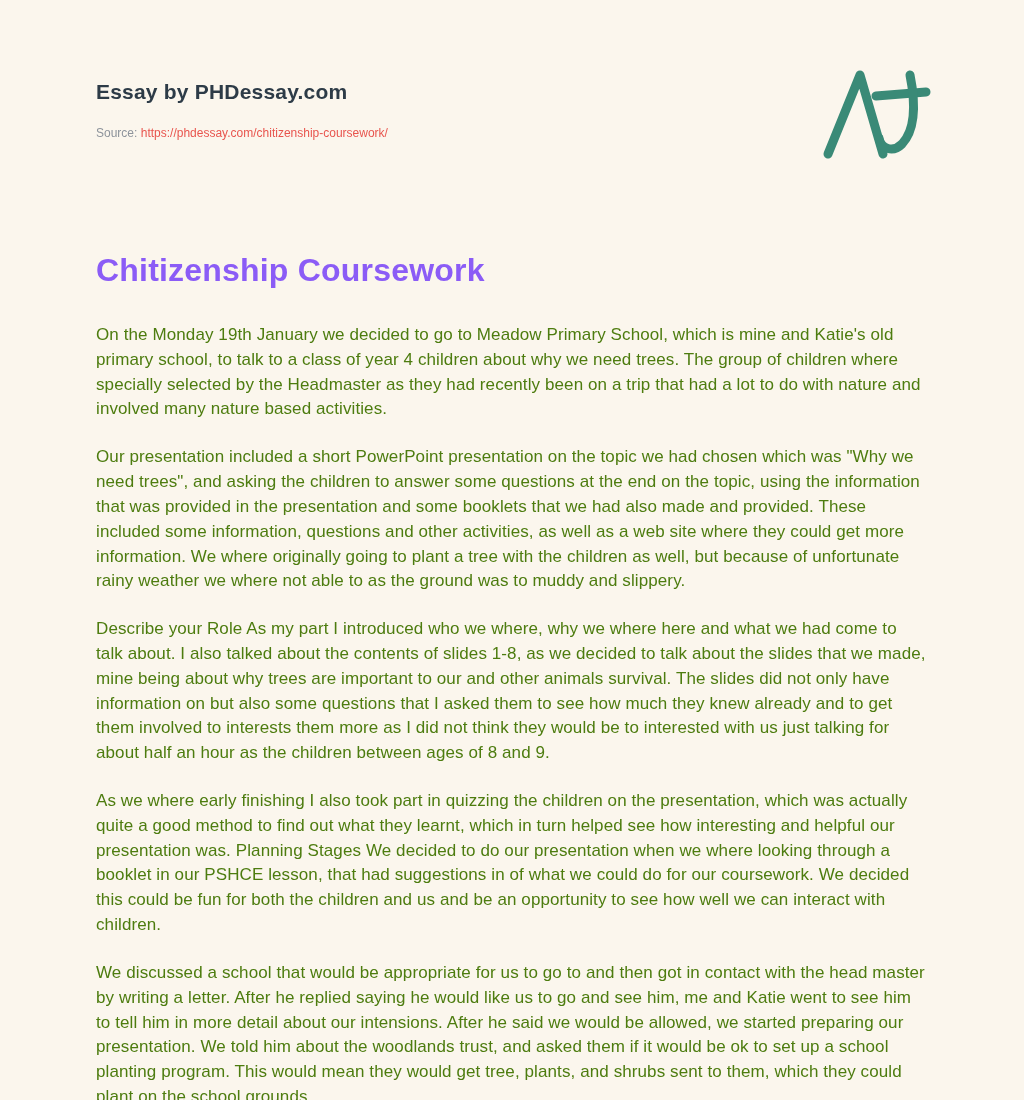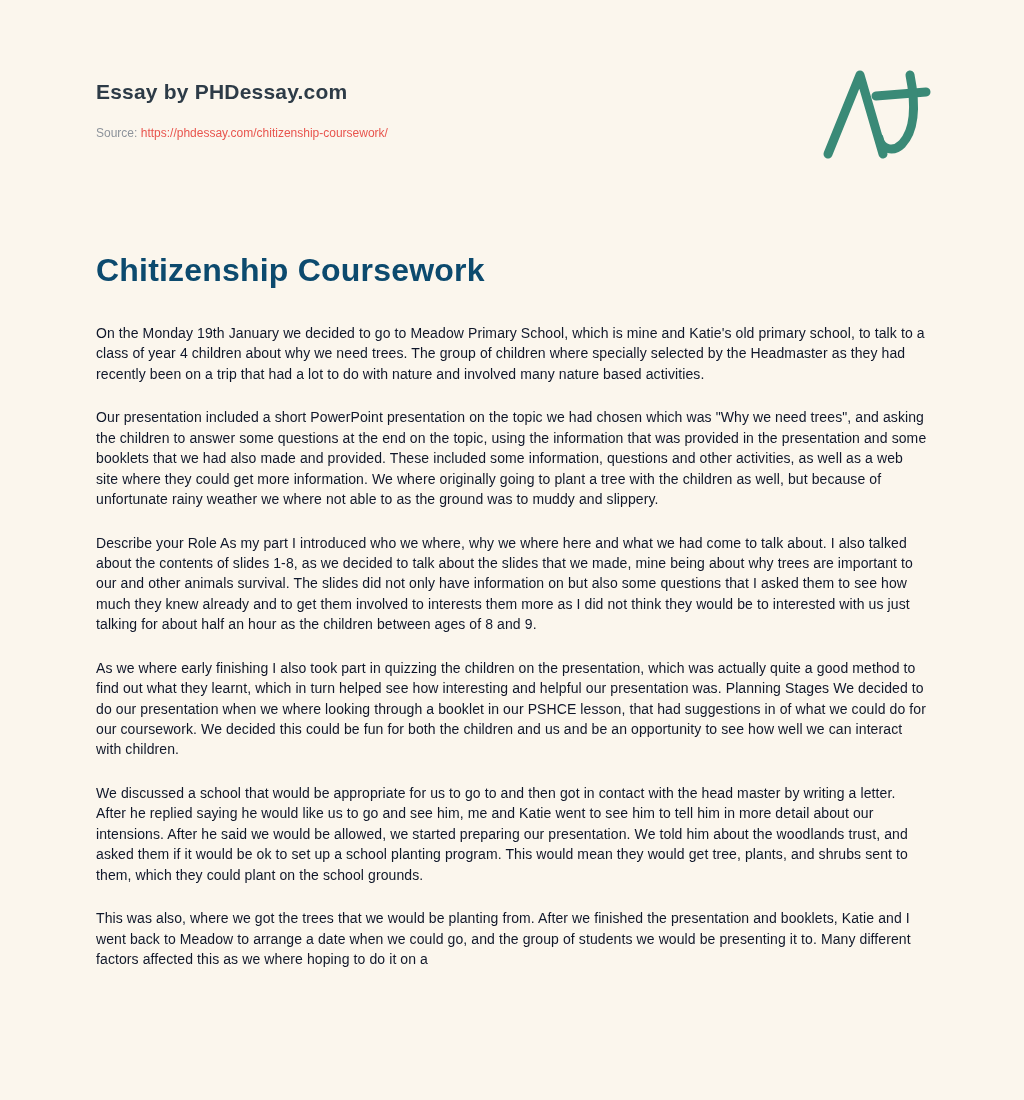--- a/index.html
+++ b/index.html
@@ -41,30 +41,30 @@
     cursor: pointer;
   }
   .logo {
     margin-top: -6px;
     margin-right: -14px;
   }
   .essay-title {
     margin-top: 86px;
     font-size: 32px;
     font-weight: 600;
-    color: #0c4a6e;
+    color: #8b5cf6;
     letter-spacing: 0.2px;
   }
   .essay-body {
     margin-top: 34px;
   }
   .essay-body p {
-    font-size: 14px;
+    font-size: 17px;
     line-height: 1.46;
-    color: #0f172a;
+    color: #4d7c0f;
     margin-bottom: 23px;
     letter-spacing: 0.1px;
   }
 </style>
 </head>
 <body>
 
 <div class="page">
 
   <div class="header">

